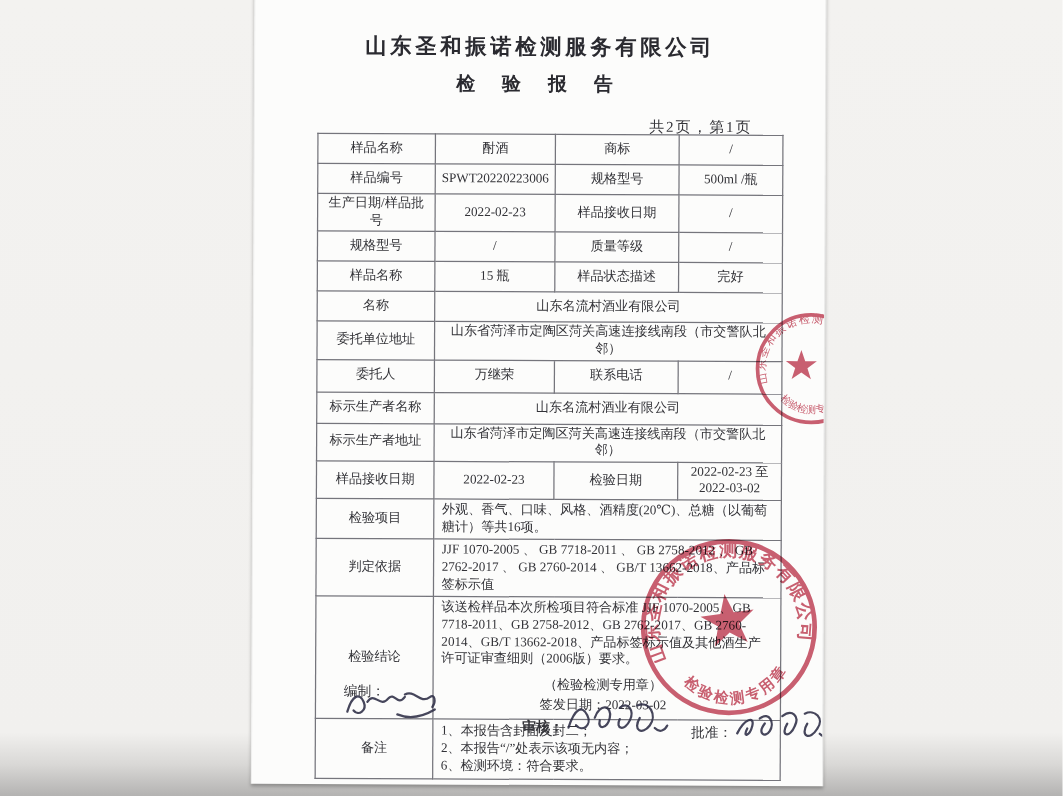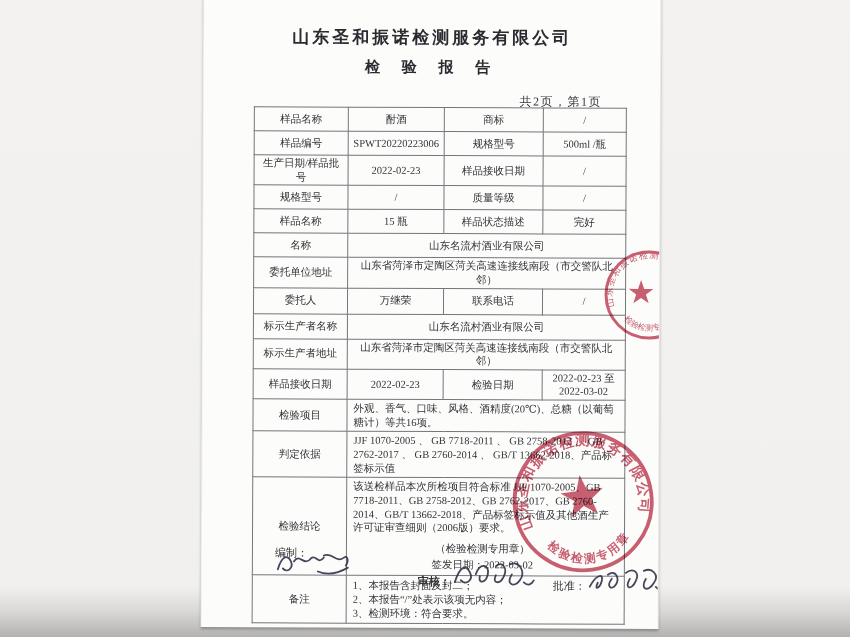--- a/index.html
+++ b/index.html
@@ -146,21 +146,21 @@
             <td colspan="3" class="l concl">该送检样品本次所检项目符合标准 JJF 1070-2005、GB 7718-2011、GB 2758-2012、GB 2762-2017、GB 2760-2014、GB/T 13662-2018、产品标签标示值及其他酒生产许可证审查细则（2006版）要求。<div class="seal-note">
                 <div>（检验检测专用章）</div>
                 <div>签发日期：2022-03-02</div>
               </div></td>
           </tr>
           <tr>
             <td>备注</td>
             <td colspan="3" class="l">
               <div>1、本报告含封面及封二；</div>
               <div>2、本报告“/”处表示该项无内容；</div>
-              <div>3、检测环境：符合要求。</div>
+              <div>6、检测环境：符合要求。</div>
             </td>
           </tr>
         </tbody>
     </table>
 
     <svg class="stamp" style="left:396px;top:258px;" width="100" height="100" viewBox="0 0 100 100">
       <g fill="none" stroke="#c44a5e" stroke-width="3">
         <circle cx="50" cy="50" r="43"></circle>
       </g>
       <path d="M0,-13 L3.1,-4 L12.4,-4 L4.9,1.6 L7.7,10.4 L0,5 L-7.7,10.4 L-4.9,1.6 L-12.4,-4 L-3.1,-4 Z" transform="translate(42,48)" fill="#c44a5e"></path>

